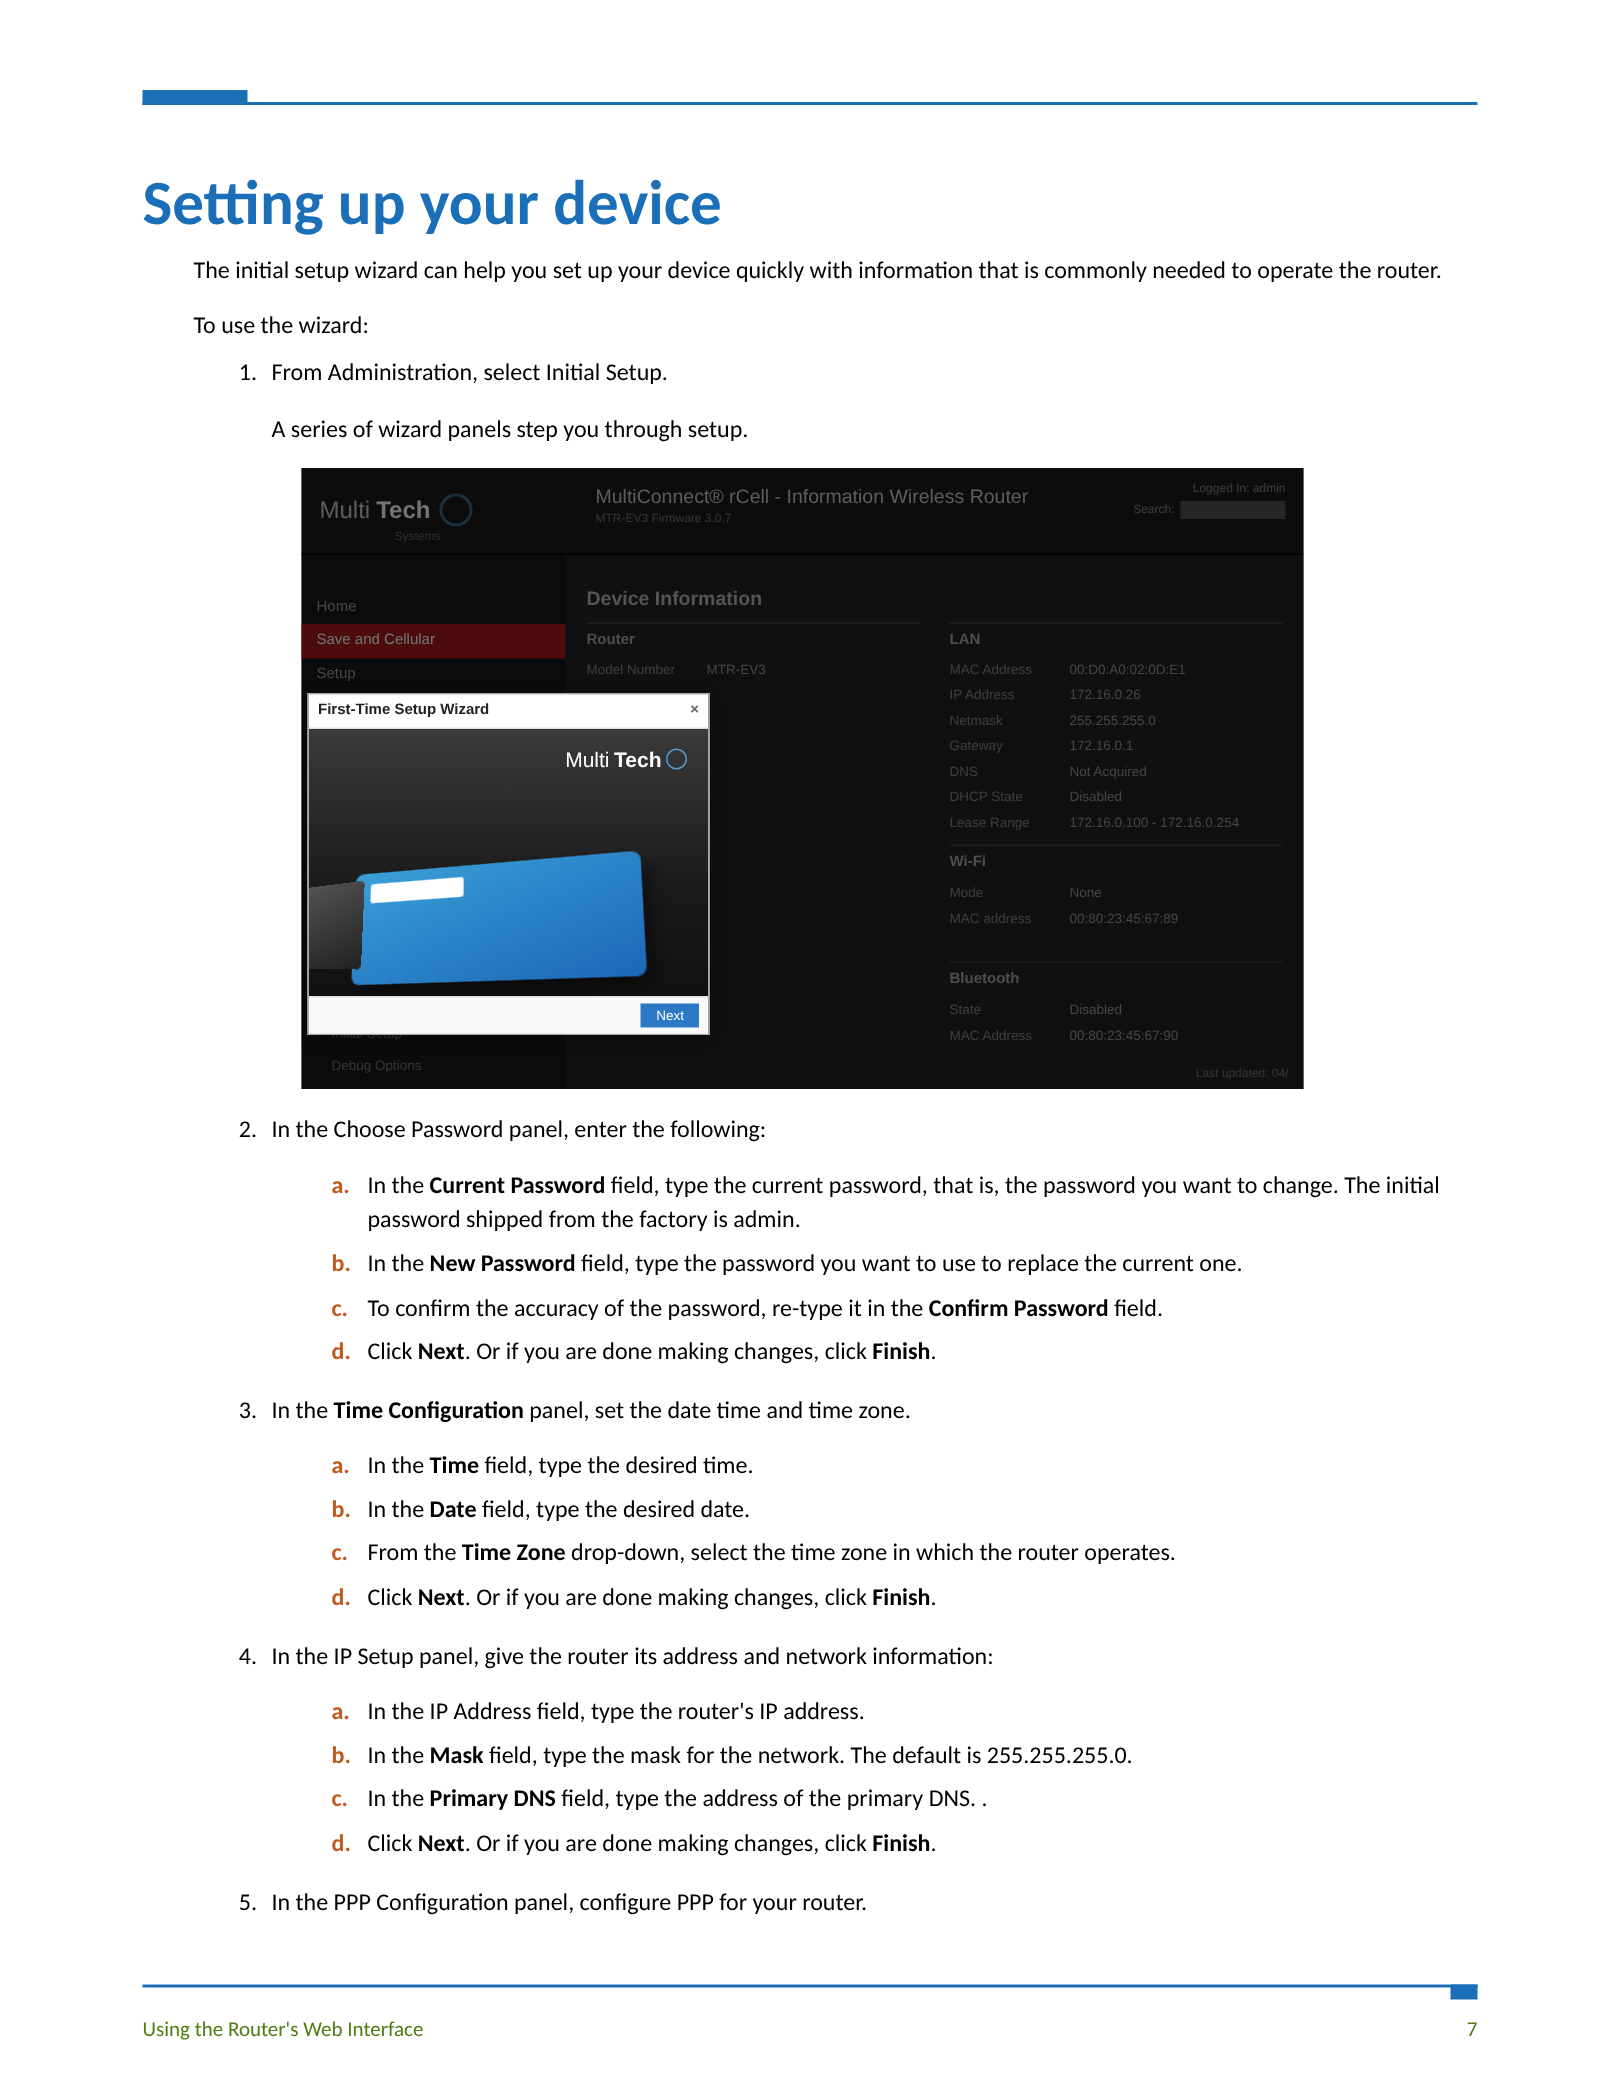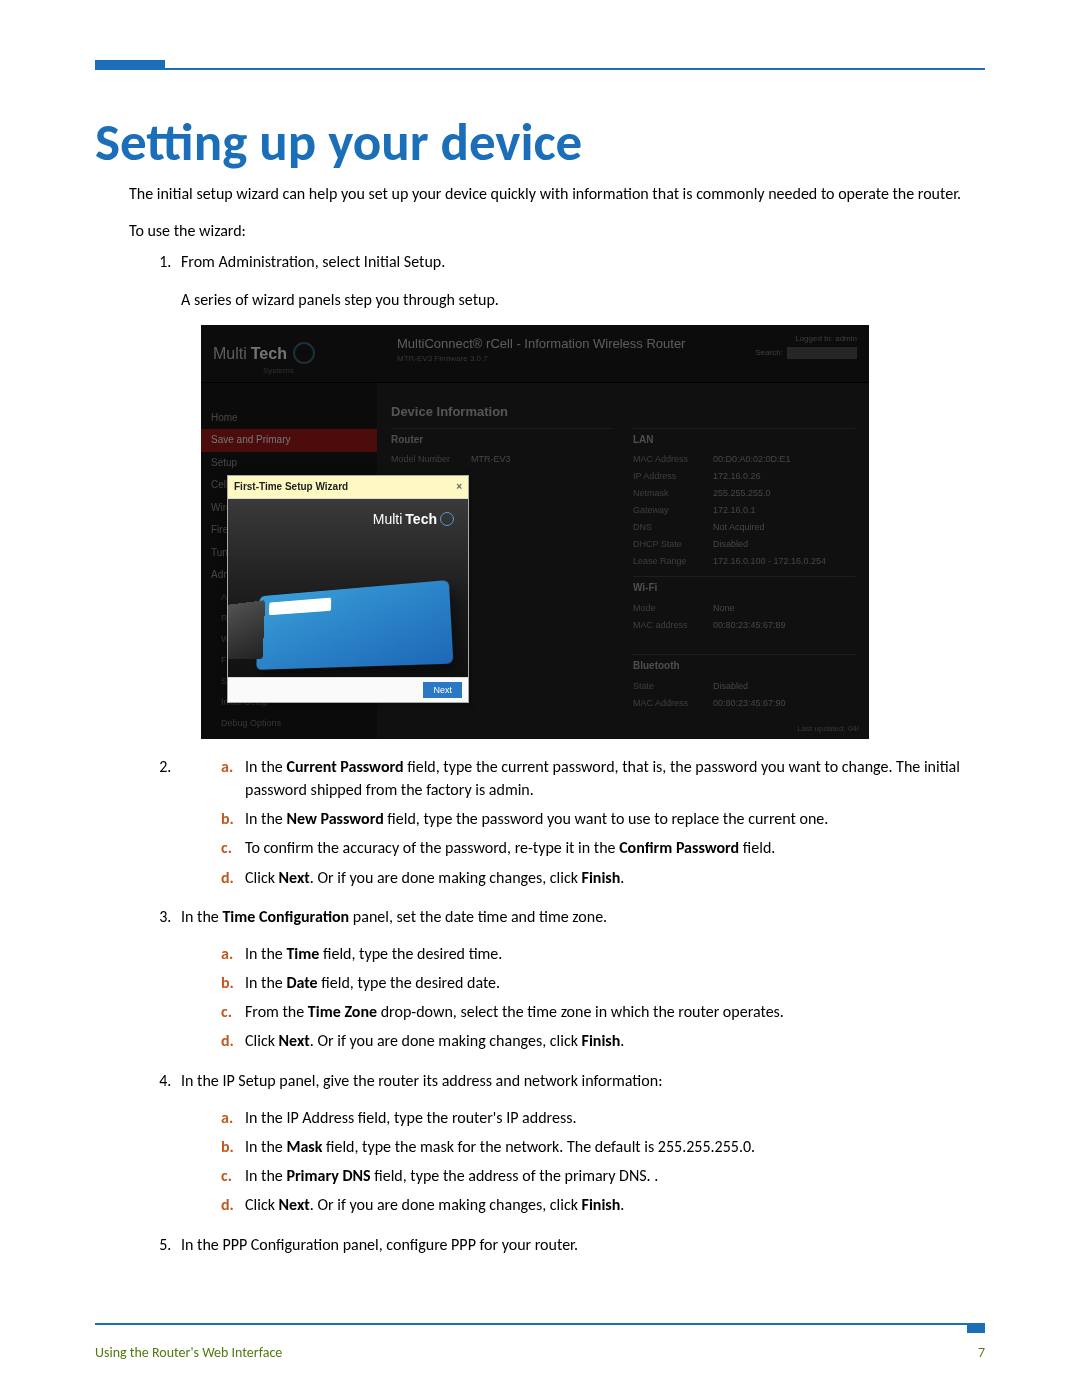--- a/index.html
+++ b/index.html
@@ -26,21 +26,21 @@
     background: #1a6fb8;
   }
   .top-rule .thin {
     position: absolute;
     left: 0; top: 8px; right: 0;
     height: 2px;
     background: #1a6fb8;
   }
   h1 {
     color: #1a6fb8;
-    font-size: 53px;
+    font-size: 42px;
     font-weight: 700;
     margin-bottom: 8px;
   }
   .body-text p, .body-text li {
     font-size: 16px;
     line-height: 1.45;
     color: #000;
   }
   .intro { margin-left: 34px; margin-bottom: 14px; }
   .lead { margin-left: 34px; margin-bottom: 8px; }
@@ -107,23 +107,23 @@
   .ru-columns { display: flex; gap: 20px; margin-top: 4px; }
   .ru-col { flex: 1; }
   .ru-col .hdr { font-weight: 700; color: #aaa; font-size: 10px; padding: 4px 0; border-top: 1px solid #444; }
   .ru-col .row { display: flex; font-size: 9px; padding: 2px 0; align-items: center; }
   .ru-col .row .k { width: 80px; color: #888; }
   .ru-col .row .v { color: #999; }
   .ru-updated { position: absolute; right: 10px; bottom: 4px; font-size: 8px; color: #777; }
 
   .wizard {
     position: absolute;
-    left: 26px; top: 150px;
-    width: 242px;
-    background: #fef9c3;
+    left: 4px; top: 150px;
+    width: 268px;
+    background: #ffffff;
     border: 1px solid #aaa;
     z-index: 3;
     box-shadow: 0 2px 8px rgba(0,0,0,0.4);
   }
   .wizard-head {
     display: flex; justify-content: space-between; align-items: center;
     padding: 4px 6px;
     font-size: 10px; font-weight: 700; color: #222;
     border-bottom: 1px solid #ddd;
   }
@@ -228,21 +228,21 @@
             <div class="ru-fw">MTR-EV3   Firmware 3.0.7</div>
             <div class="ru-login">Logged In:   admin</div>
             <div class="ru-search">
               <span>Search:</span>
               <span class="box"></span>
             </div>
           </div>
           <div class="ru-body">
             <div class="ru-sidebar">
               <div class="item">Home</div>
-              <div class="item active">Save and Primary</div>
+              <div class="item active">Save and Cellular</div>
               <div class="item">Setup</div>
               <div class="item">Cellular</div>
               <div class="item">Wireless</div>
               <div class="item">Firewall</div>
               <div class="item">Tunnels</div>
               <div class="item">Administration</div>
               <div class="item sub">Access Configuration</div>
               <div class="item sub">Remote Management</div>
               <div class="item sub">Web UI Customization</div>
               <div class="item sub">Firmware Upgrade</div>
@@ -332,20 +332,21 @@
                 </div>
             </div>
             <div class="wizard-foot">
               <button class="btn">Next</button>
             </div>
           </div>
         </div>
       </li>
 
       <li>
+        <p>In the Choose Password panel, enter the following:</p>
         <ol class="sub">
           <li><span class="marker">a.</span><span>In the </span><b>Current Password</b><span> field, type the current password, that is, the password you want to change. The initial password shipped from the factory is admin.</span></li>
           <li><span class="marker">b.</span><span>In the </span><b>New Password</b><span> field, type the password you want to use to replace the current one.</span></li>
           <li><span class="marker">c.</span><span>To confirm the accuracy of the password, re-type it in the </span><b>Confirm Password</b><span> field.</span></li>
           <li><span class="marker">d.</span><span>Click </span><b>Next</b><span>. Or if you are done making changes, click </span><b>Finish</b><span>.</span></li>
         </ol>
       </li>
 
       <li>
         <p><span>In the </span><b>Time Configuration</b><span> panel, set the date time and time zone.</span></p>

